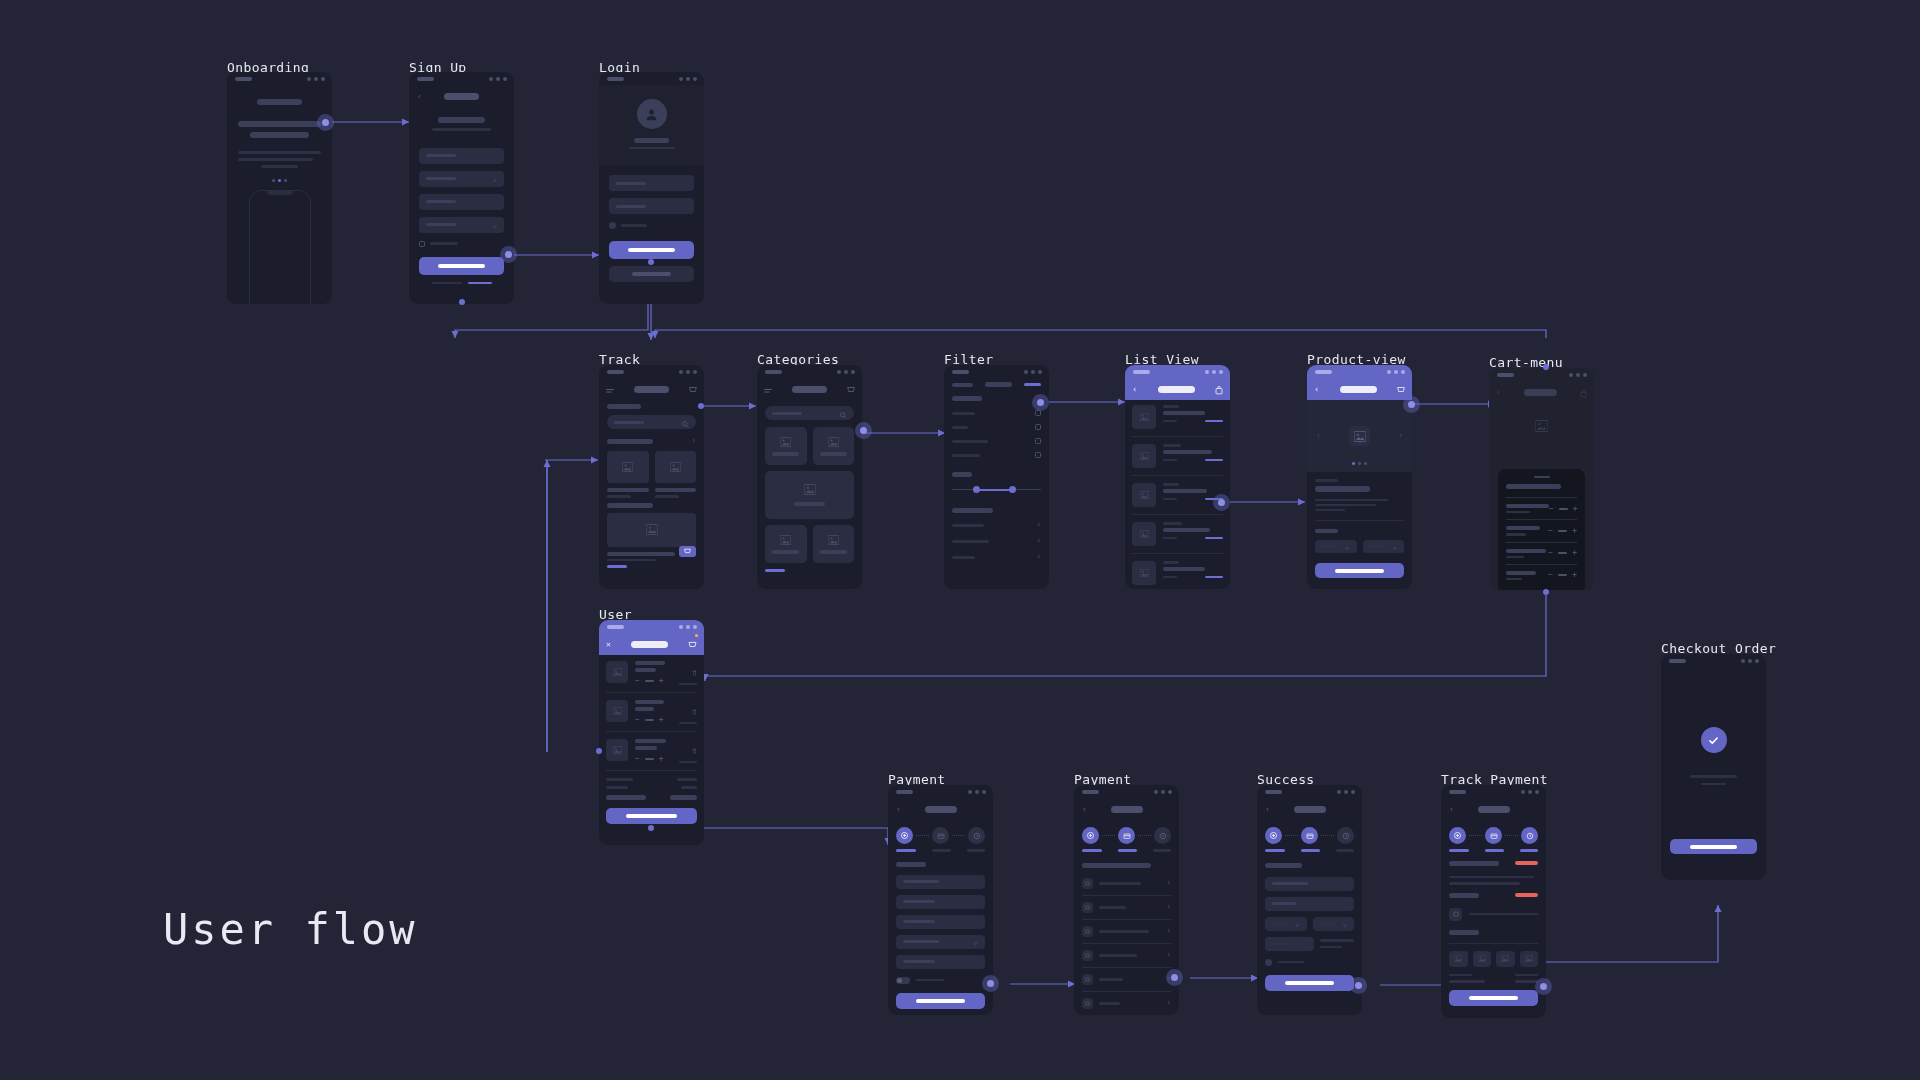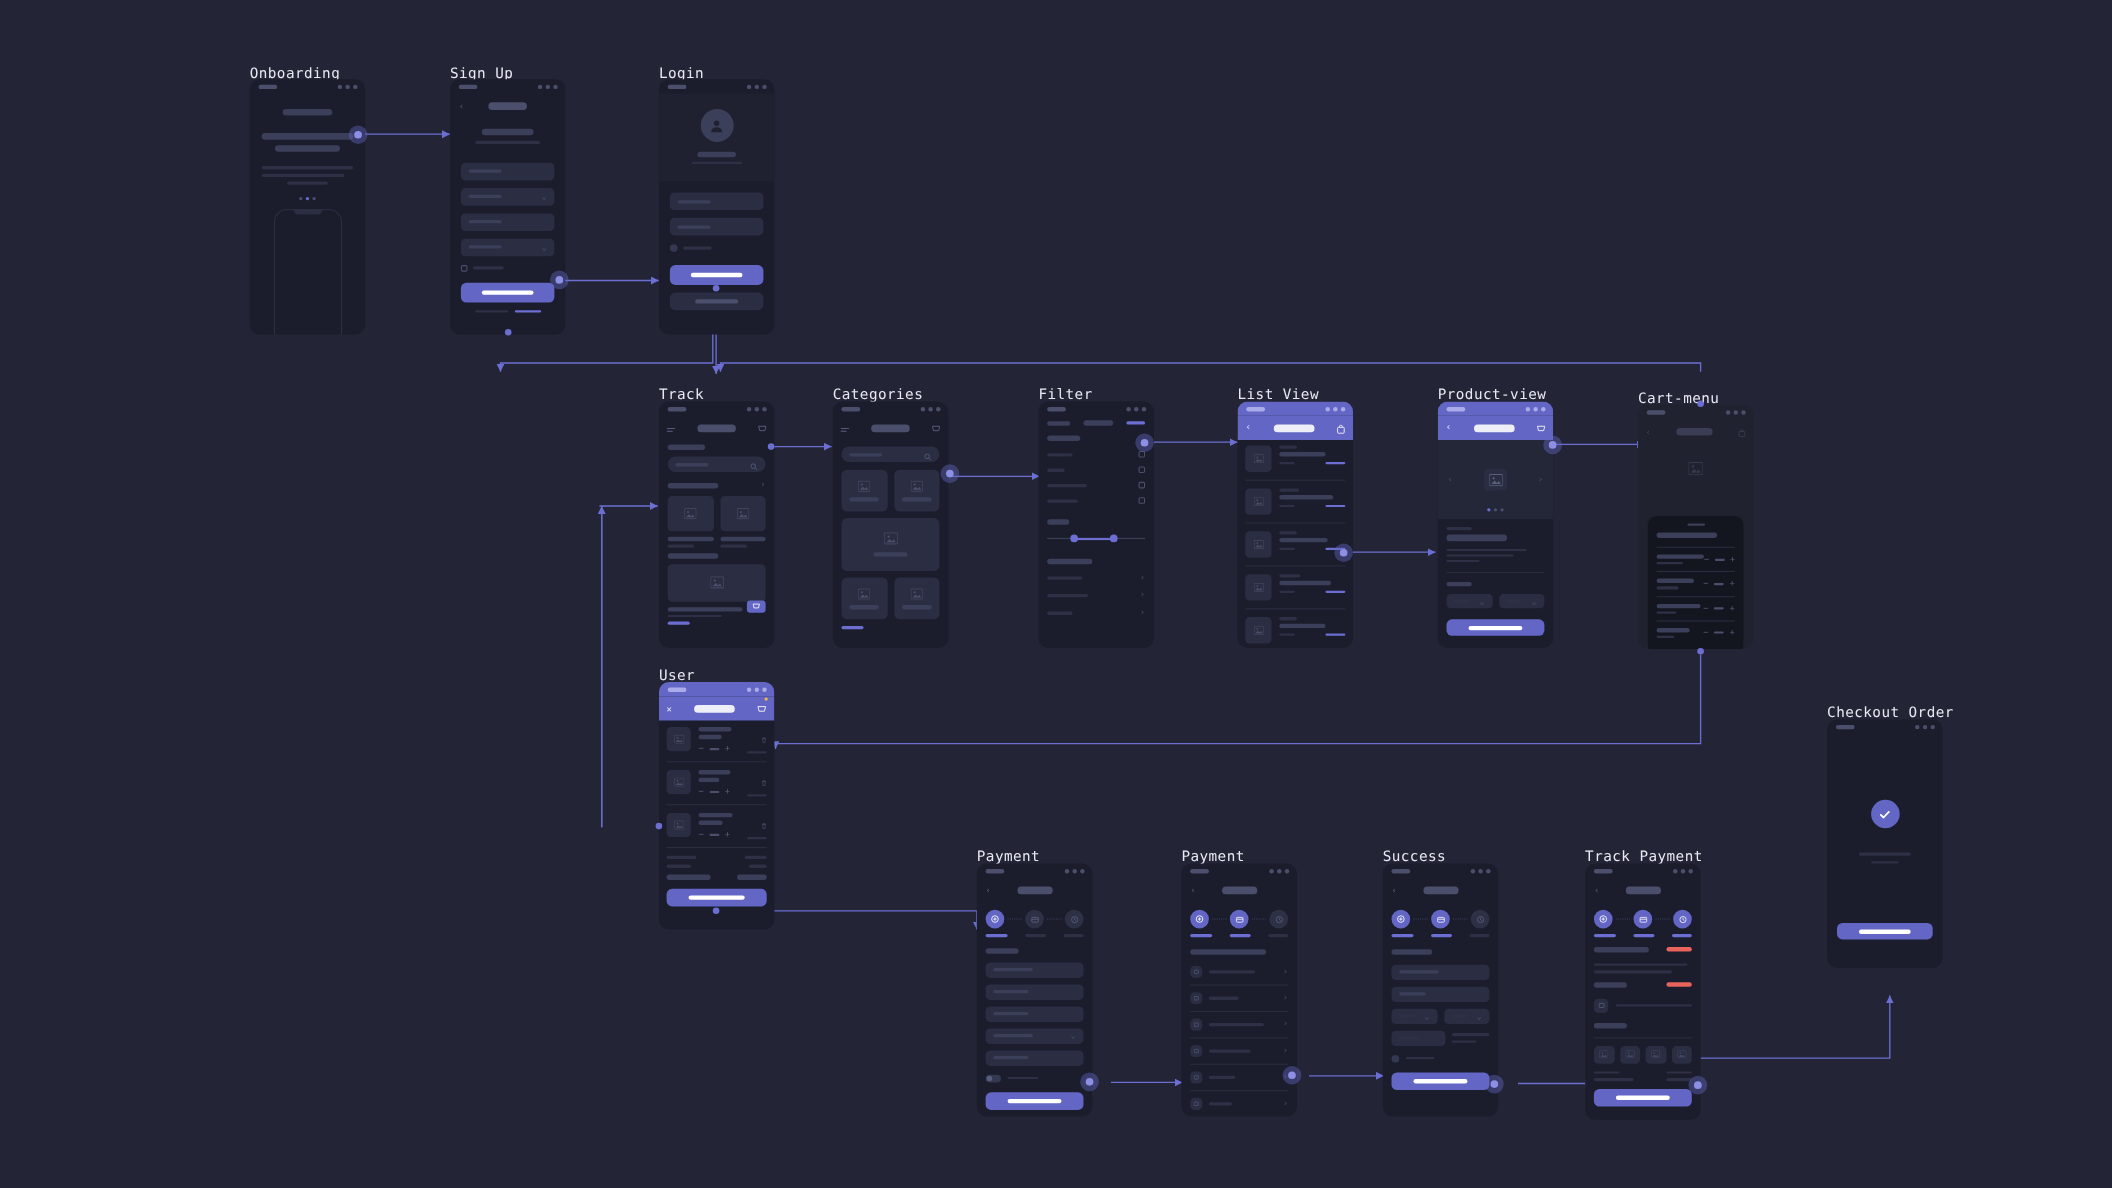--- a/index.html
+++ b/index.html
@@ -1225,14 +1225,15 @@
       <div class="bar lite" style="height:2.5px;width:44%;margin:0 auto 5px;"></div>
       <div class="bar lite" style="height:2.5px;width:24%;margin:0 auto;"></div>
     </div>
     <div style="position:absolute;left:9px;right:9px;bottom:26px;">
       <div class="btn-primary" style="height:15px;">
           <span class="lbl"></span>
         </div>
     </div>
   </div>
 
+  <div id="flow-title">User flow</div>
 
 </div>
 
 </body></html>

